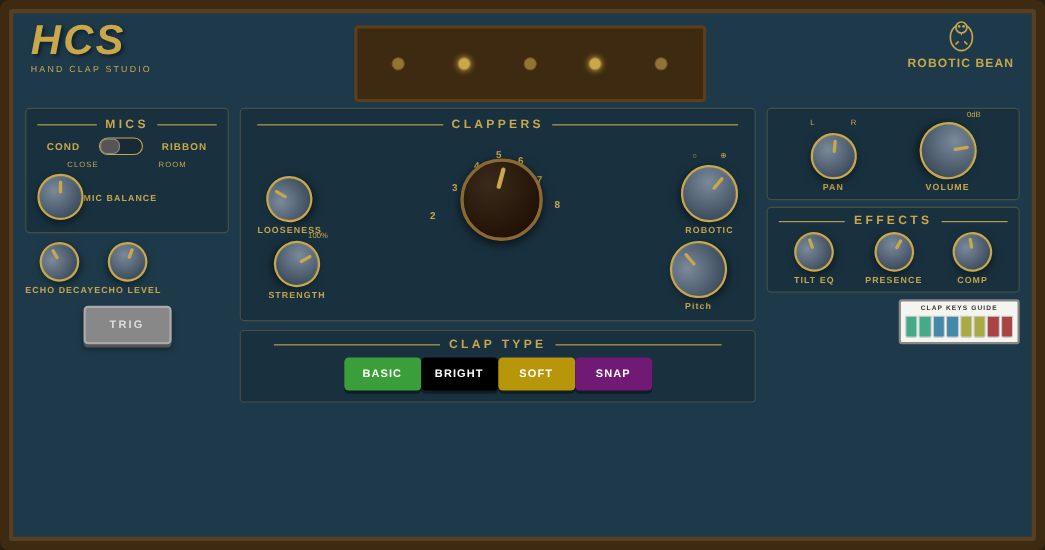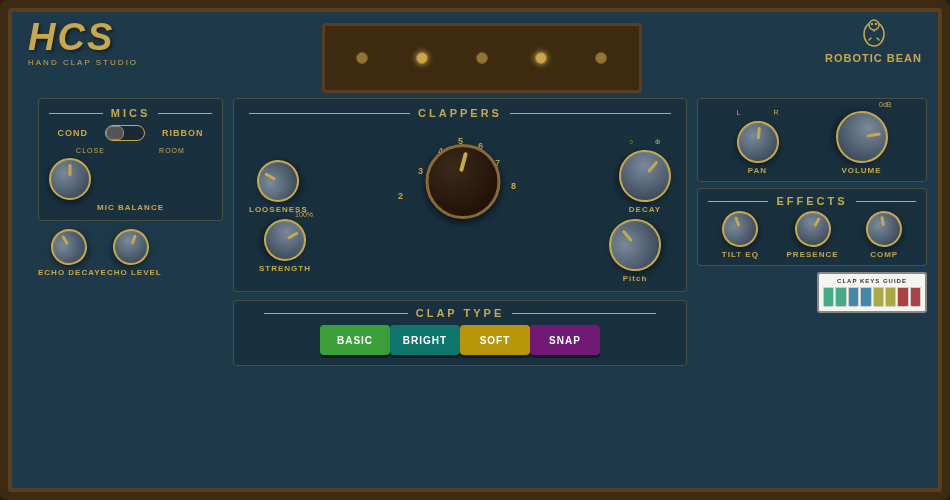--- a/index.html
+++ b/index.html
@@ -125,21 +125,20 @@
       height: 1px;
       background: #c8a84b;
     }
 
     
     .content-area {
       display: flex;
       padding: 5px 15px;
       gap: 10px;
       height: calc(100% - 85px);
-      margin-left: 15px;
     }
 
     
     .left-panel {
       width: 185px;
       flex-shrink: 0;
     }
 
     .mics-section {
       background: rgba(0,0,0,0.15);
@@ -358,21 +357,21 @@
       border-radius: 4px;
       border: none;
       font-size: 10px;
       font-weight: bold;
       letter-spacing: 1px;
       cursor: pointer;
       box-shadow: 0 3px 0 rgba(0,0,0,0.4);
     }
 
     .clap-btn-basic { background: #3a9e3a; color: #fff; }
-    .clap-btn-bright { background: #0f766e; color: #fff; }
+    .clap-btn-bright { background: #000000; color: #fff; }
     .clap-btn-soft { background: #b8960a; color: #fff; }
     .clap-btn-snap { background: #701a75; color: #fff; }
 
     
     .right-panel {
       width: 230px;
       flex-shrink: 0;
     }
 
     .master-section {
@@ -532,37 +531,42 @@
             <div class="toggle-switch-knob"></div>
           </div>
           <span class="toggle-label">RIBBON</span>
         </div>
 
         <div class="mic-balance-row">
           <span class="balance-label">CLOSE</span>
           <span class="balance-label">ROOM</span>
         </div>
 
-        <div style="display:flex; flex-direction:column; ">
+        <div style="display:flex; flex-direction:row; align-items:center;">
           <div class="knob" style="margin-bottom:3px;"></div>
           <span class="knob-label">MIC BALANCE</span>
         </div>
       </div>
 
       <div class="echo-row">
         <div class="knob-container">
           <div class="knob knob-sm" style="transform: rotate(-30deg);"></div>
           <span class="knob-label">ECHO DECAY</span>
         </div>
         <div class="knob-container">
           <div class="knob knob-sm" style="transform: rotate(20deg);"></div>
           <span class="knob-label">ECHO LEVEL</span>
         </div>
       </div>
 
+      <div style="display:flex; justify-content:center;">
+        <div class="trig-button">
+          <span>TRIG</span>
+        </div>
+      </div>
     </div>
 
     <div class="center-panel">
 
       <div class="clappers-section">
         <div class="section-label">CLAPPERS</div>
 
         <div class="clappers-knobs-row">
 
           <div class="knob-container">
@@ -585,21 +589,21 @@
               
               <div class="selector-pointer" style="position:absolute; bottom:-5px; left:50%; transform:translateX(-50%);"></div>
             </div>
           </div>
 
           <div class="knob-container spread-indicator">
             <div style="position:relative;">
               <span style="position:absolute; top:-12px; left:0; right:0; text-align:center; color:#c8a84b; font-size:7px;">○ &nbsp;&nbsp;&nbsp;&nbsp;&nbsp;&nbsp;&nbsp;&nbsp;&nbsp;&nbsp;⊕</span>
               <div class="knob knob-lg" style="transform:rotate(40deg);"></div>
             </div>
-            <span class="knob-label">DECAY</span>
+            <span class="knob-label">ROBOTIC</span>
           </div>
         </div>
 
         <div style="display:flex; justify-content:space-between; padding: 0 10px;">
           <div class="knob-container" style="position:relative;">
             <span class="strength-percent">100%</span>
             <div class="knob" style="transform:rotate(60deg);"></div>
             <span class="knob-label">STRENGTH</span>
           </div>
           <div class="knob-container">

